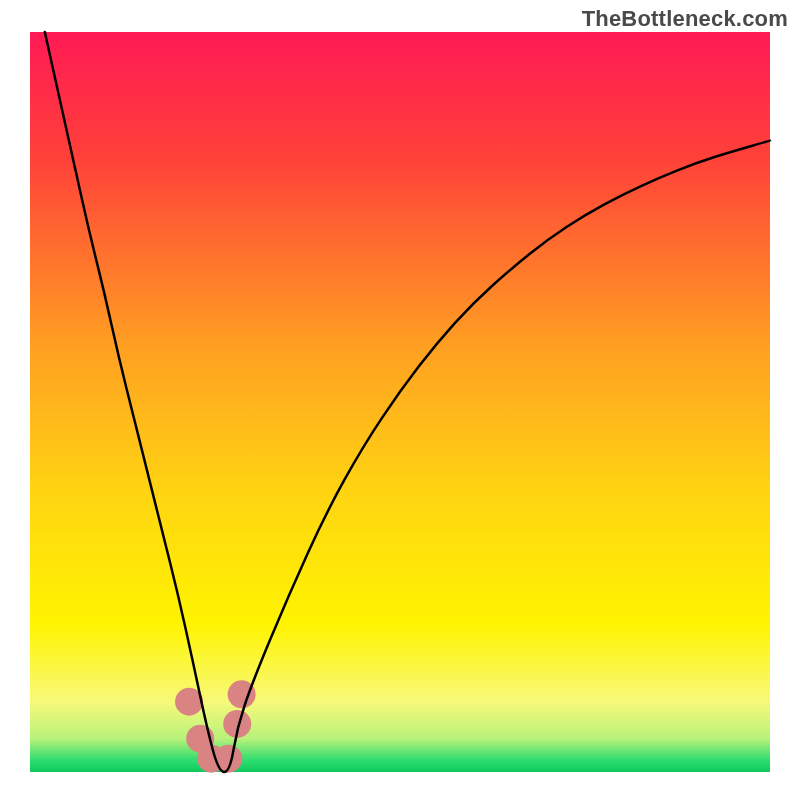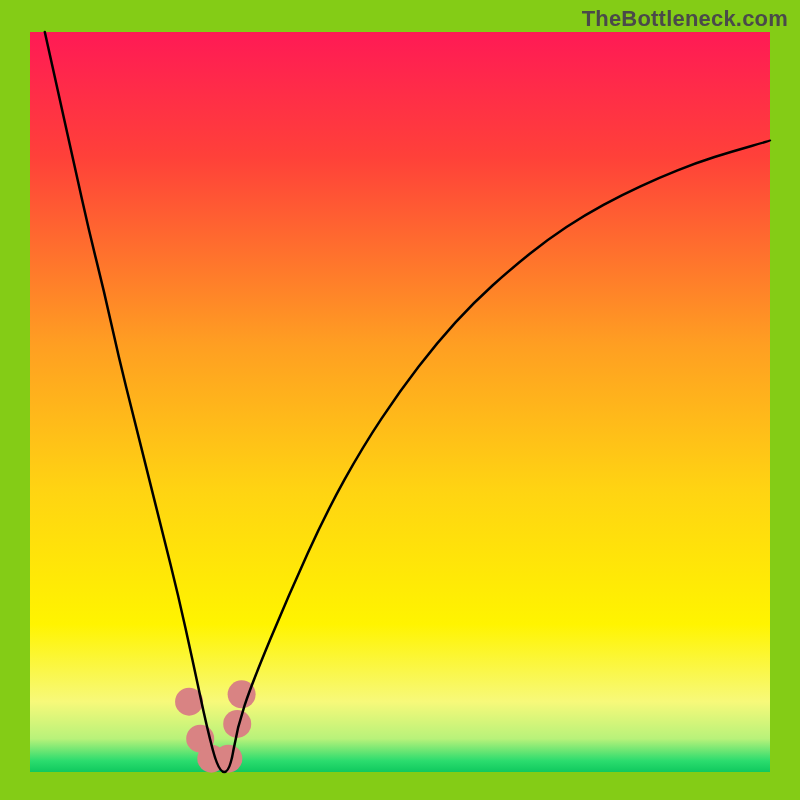--- a/index.html
+++ b/index.html
@@ -8,21 +8,21 @@
     width: 800px;
     height: 800px;
     background: #000;
     font-family: Arial, Helvetica, sans-serif;
     overflow: hidden;
   }
   .outer {
     position: relative;
     width: 800px;
     height: 800px;
-    background: #84cc16;
+    background: #ffffff;
     text-decoration: underline;
   }
   .watermark {
     position: absolute;
     top: 6px;
     right: 12px;
     color: #4a4a4a;
     font-size: 22px;
     font-weight: 600;
     letter-spacing: 0.2px;

